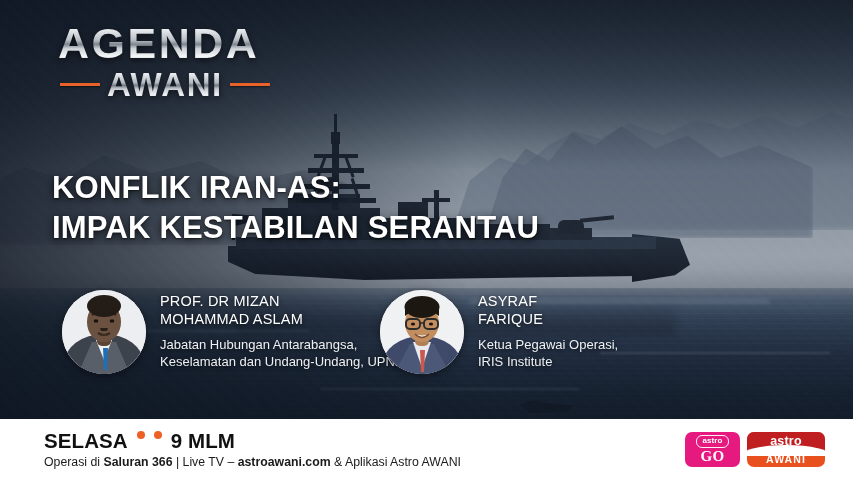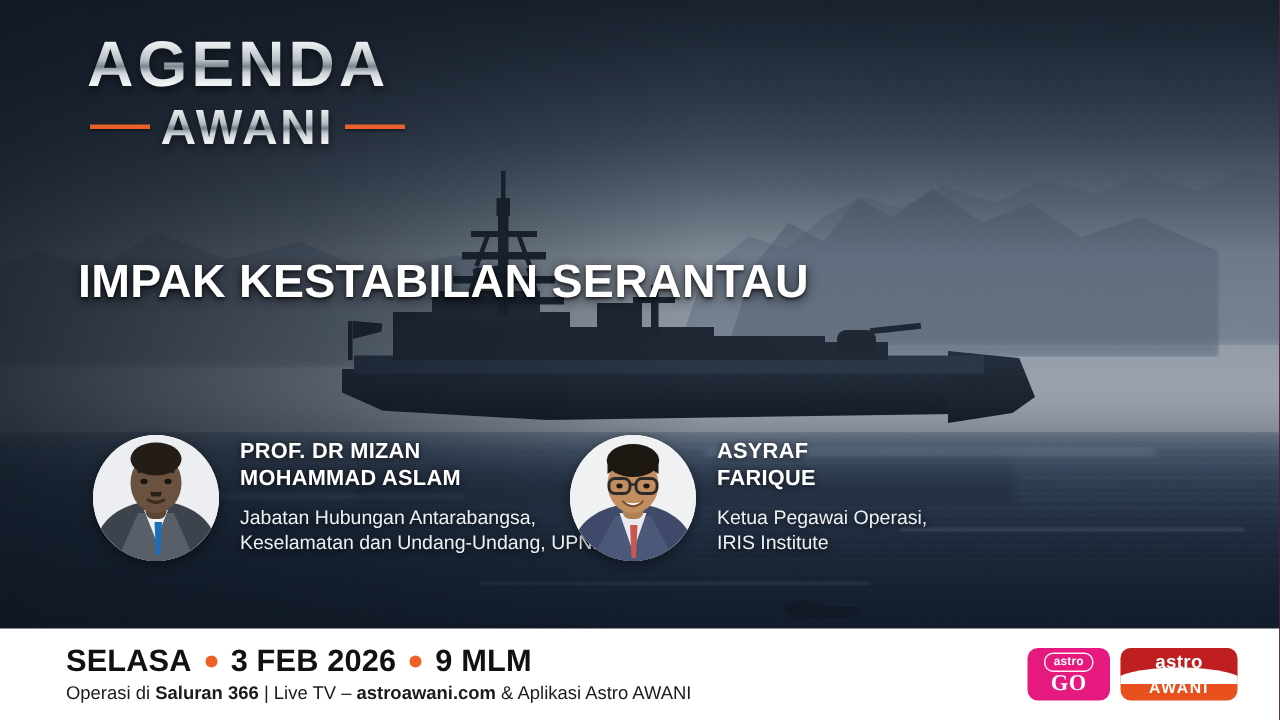--- a/index.html
+++ b/index.html
@@ -10,21 +10,21 @@
     overflow: hidden;
     background: #0e1620;
     font-family: "Liberation Sans", sans-serif;
   }
 
   #poster {
     position: relative;
     width: 853px;
     height: 480px;
     overflow: hidden;
-    background: #be185d;
+    background: #a16207;
   }
 
   
   .scene {
     position: absolute;
     inset: 0;
     overflow: hidden;
   }
 
   
@@ -305,21 +305,21 @@
     background: #f2f3f5;
     flex: 0 0 auto;
     position: relative;
     box-shadow: 0 2px 8px rgba(0,0,0,.45);
   }
   .avatar svg { display: block; width: 100%; height: 100%; }
 
   .speaker-text { color: #fff; }
   .sp-name {
     font-size: 14.5px;
-    font-weight: 700;
+    font-weight: 400;
     line-height: 1.22;
     letter-spacing: .2px;
     text-shadow: 0 1px 4px rgba(0,0,0,.7);
     white-space: pre-line;
   }
   .sp-role {
     margin-top: 7px;
     font-size: 13px;
     font-weight: 400;
     line-height: 1.34;
@@ -335,21 +335,20 @@
     height: 61px;
     background: #ffffff;
     display: flex;
     align-items: center;
     justify-content: space-between;
     padding: 0 18px 0 44px;
   }
   .bb-left { display: flex; flex-direction: column; justify-content: center; }
   .bb-date {
     display: flex;
-    align-items: center;
     gap: 9px;
     font-size: 20.5px;
     font-weight: 700;
     color: #111111;
     letter-spacing: .1px;
     line-height: 1.05;
   }
   .bullet {
     width: 8px; height: 8px;
     border-radius: 50%;
@@ -478,20 +477,21 @@
   <div class="logo-block">
     <div class="logo-agenda">AGENDA</div>
     <div class="logo-awani-row">
       <span class="dash dash-l"></span>
       <span class="logo-awani">AWANI</span>
       <span class="dash dash-r"></span>
     </div>
   </div>
 
   <div class="headline">
+    <div>KONFLIK IRAN-AS:</div>
     <div>IMPAK KESTABILAN SERANTAU</div>
   </div>
 
   <div class="speaker speaker-1">
     <div class="avatar">
       <svg viewBox="0 0 84 84" aria-hidden="true">
         <rect width="84" height="84" fill="#eceef1"></rect>
         <ellipse cx="42" cy="74" rx="40" ry="30" fill="#3d434c"></ellipse>
         <path d="M16 84 L30 52 L54 52 L68 84 Z" fill="#585f69"></path>
         <path d="M34 50 L42 70 L50 50 Z" fill="#f0f1f3"></path>
@@ -542,21 +542,20 @@
       <div class="sp-role">Ketua Pegawai Operasi,
 IRIS Institute</div>
     </div>
   </div>
 
   <div class="bottom-bar">
     <div class="bb-left">
       <div class="bb-date">
         <span>SELASA</span>
         <span class="bullet"></span>
-        <span>3 FEB 2026</span>
         <span class="bullet"></span>
         <span>9 MLM</span>
       </div>
       <div class="bb-sub"><span>Operasi di </span><b>Saluran 366</b><span> | </span><span>Live TV – </span><b>astroawani.com</b><span> &amp; Aplikasi Astro AWANI</span></div>
     </div>
 
     <div class="bb-logos">
       <div class="astro-go">
         <div class="go-pill">astro</div>
         <div class="go-word">GO</div>

